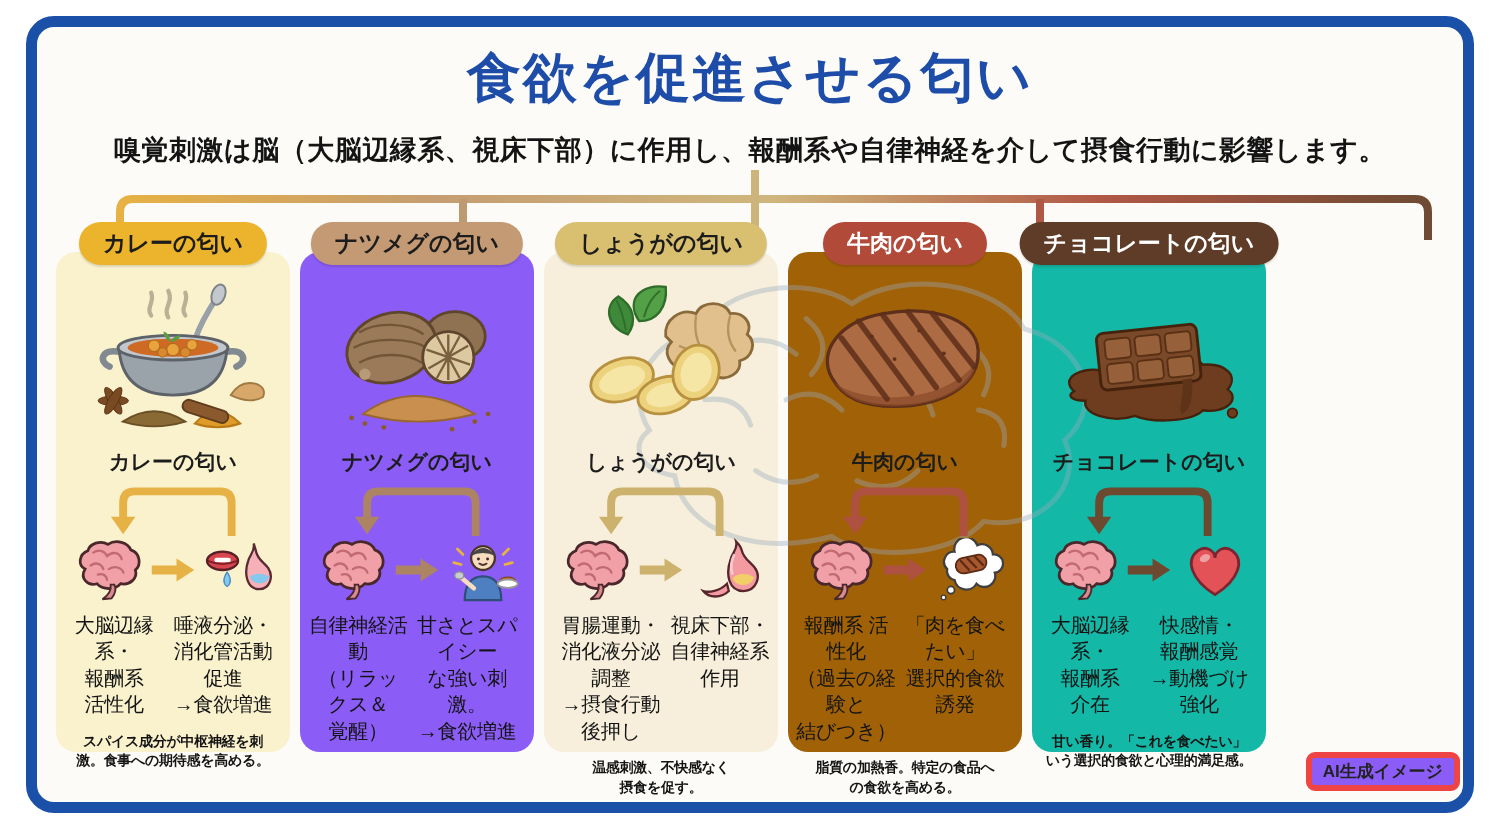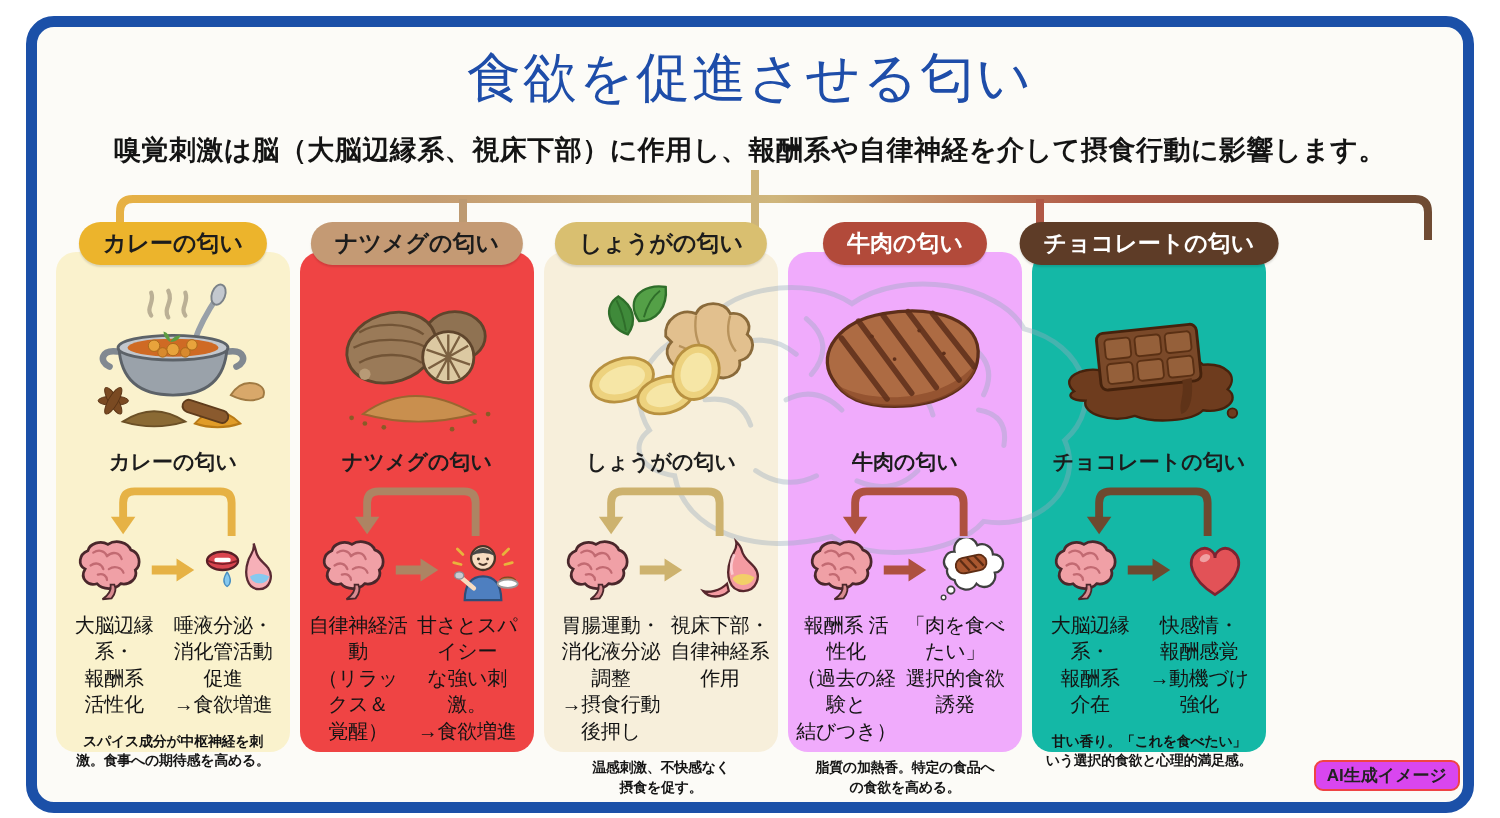--- a/index.html
+++ b/index.html
@@ -8,21 +8,21 @@
     background:#ffffff;
     font-family:"Liberation Sans","DejaVu Sans",sans-serif;
     color:#1a1a1a;
   }
   .frame{
     position:absolute;left:26px;top:16px;width:1426px;height:775px;
     border:11px solid #1b50a8;border-radius:28px;background:#fcfbf7;
   }
   .page-title{
     position:absolute;left:0;right:0;top:42px;text-align:center;
-    font-size:54px;font-weight:400;color:#1e4da9;letter-spacing:2px;
+    font-size:54px;font-weight:700;color:#1e4da9;letter-spacing:2px;
   }
   .page-subtitle{
     position:absolute;left:0;right:0;top:132px;text-align:center;
     font-size:27px;font-weight:800;color:#141414;letter-spacing:.5px;
   }
   .connector{position:absolute;left:0;top:0;z-index:1;}
   .watermark{position:absolute;left:552px;top:258px;z-index:1;pointer-events:none;}
   .columns{
     position:absolute;left:56px;top:252px;width:1156px;height:500px;
     display:flex;gap:10px;
@@ -49,21 +49,21 @@
     white-space:pre-line;color:#141414;letter-spacing:-0.3px;
   }
   .cell.left{flex:0 0 46%;}
   .cell.right{flex:0 0 54%;}
   .summary{
     margin-top:14px;text-align:center;font-size:14px;font-weight:800;
     line-height:1.4;white-space:pre-line;color:#141414;letter-spacing:-0.3px;
   }
   .ai-badge{
     position:absolute;right:40px;bottom:27px;
-    border:2px solid #ef4444;border-radius:9px;background:#d946ef;
+    border:6px solid #ef4444;border-radius:9px;background:#8b5cf6;
     padding:2px 11px;font-size:17px;font-weight:700;color:#222;
   }
   svg{display:block;}
 </style>
 </head>
 <body>
 
 <svg width="0" height="0" aria-hidden="true">
   <defs>
     <linearGradient id="connGrad" x1="0" y1="0" x2="1" y2="0">
@@ -165,21 +165,21 @@
 報酬系
 活性化</div>
       <div class="cell right">唾液分泌・
 消化管活動促進
 →食欲増進</div>
     </div>
     <div class="summary">スパイス成分が中枢神経を刺
 激。食事への期待感を高める。</div>
   </div>
 
-  <div class="panel" style="background: #ef4444;">
+  <div class="panel" style="background: #8b5cf6;">
     <div class="pill" style="background: rgb(196, 154, 116); color: rgb(28, 28, 28);">ナツメグの匂い</div>
     <div class="illus">
       <svg width="218" height="164" viewBox="0 0 230 170">
         <ellipse cx="155" cy="60" rx="32" ry="26" fill="#8f7252" stroke="#5f452c" stroke-width="3"></ellipse>
         <ellipse cx="88" cy="72" rx="48" ry="36" transform="rotate(-18 88 72)" fill="#9a7a58" stroke="#5f452c" stroke-width="3"></ellipse>
         <path d="M54,56 C72,44 106,46 122,58 M48,72 C70,60 108,62 126,72 M54,88 C74,76 106,78 120,88" stroke="#6b4e30" stroke-width="2.5" fill="none" opacity="0.85"></path>
         <circle cx="60" cy="100" r="6" fill="#b79a76"></circle>
         <circle cx="148" cy="82" r="27" fill="#dcc9a2" stroke="#5f452c" stroke-width="3"></circle>
         <path d="M148,58 L148,106 M125,74 L171,90 M127,94 L169,70 M136,60 L160,104 M160,60 L136,104" stroke="#6b4e30" stroke-width="2.5" opacity="0.85"></path>
         <path d="M58,142 Q110,104 176,142 Q116,158 58,142 Z" fill="#c98f4e" stroke="#9a6630" stroke-width="2"></path>
@@ -270,21 +270,21 @@
 消化液分泌調整
 →摂食行動後押し</div>
       <div class="cell left">視床下部・
 自律神経系
 作用</div>
     </div>
     <div class="summary">温感刺激、不快感なく
 摂食を促す。</div>
   </div>
 
-  <div class="panel" style="background: #f0abfc;">
+  <div class="panel" style="background: #a16207;">
     <div class="pill" style="background: rgb(178, 74, 58); color: rgb(255, 255, 255);">牛肉の匂い</div>
     <div class="illus">
       <svg width="218" height="164" viewBox="0 0 230 170">
         <path d="M38,104 C22,76 46,44 92,36 C148,26 196,44 192,82 C189,114 152,134 104,134 C72,134 50,126 38,104 Z" fill="#ad6b43" stroke="#5e2f1a" stroke-width="3.5"></path>
         <path d="M40,108 C60,128 150,138 190,88 C190,112 152,134 104,134 C72,134 52,126 40,108 Z" fill="#8a4a2a" opacity="0.7"></path>
         <path d="M66,44 L122,120 M92,38 L148,114 M118,34 L172,106 M144,36 L188,92 M48,62 L96,126" stroke="#5e2f1a" stroke-width="6" stroke-linecap="round" opacity="0.85"></path>
         <circle cx="80" cy="60" r="2" fill="#5e2f1a"></circle>
           <circle cx="130" cy="54" r="2" fill="#5e2f1a"></circle>
         <circle cx="104" cy="84" r="2" fill="#5e2f1a"></circle>
           <circle cx="156" cy="78" r="2" fill="#5e2f1a"></circle>

